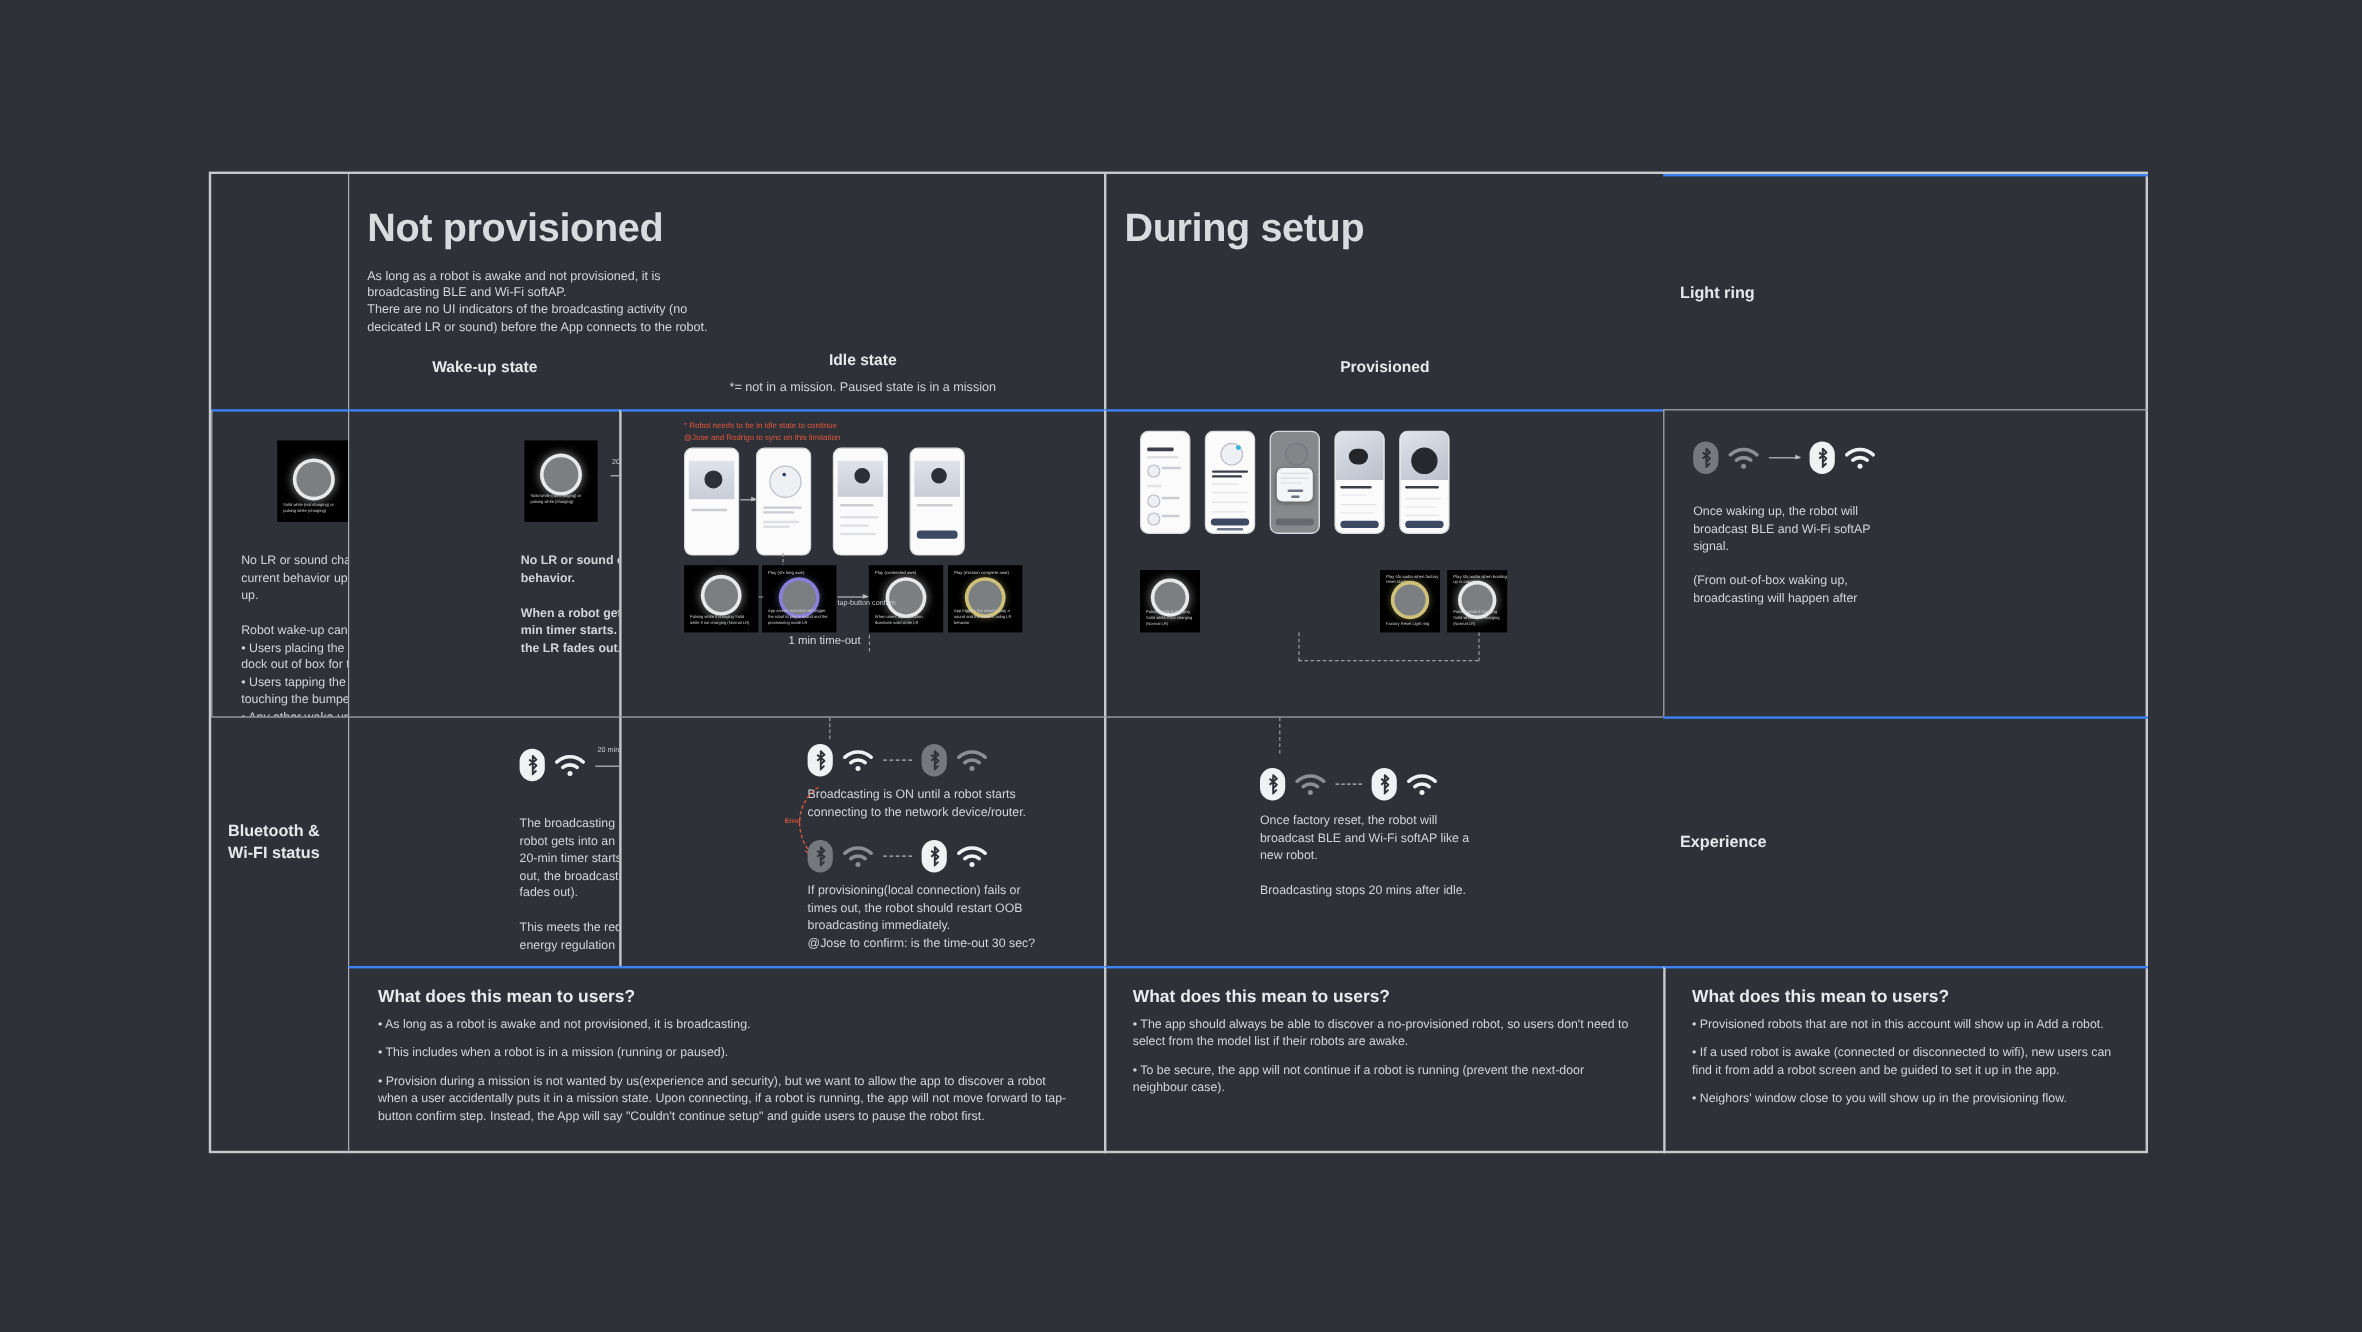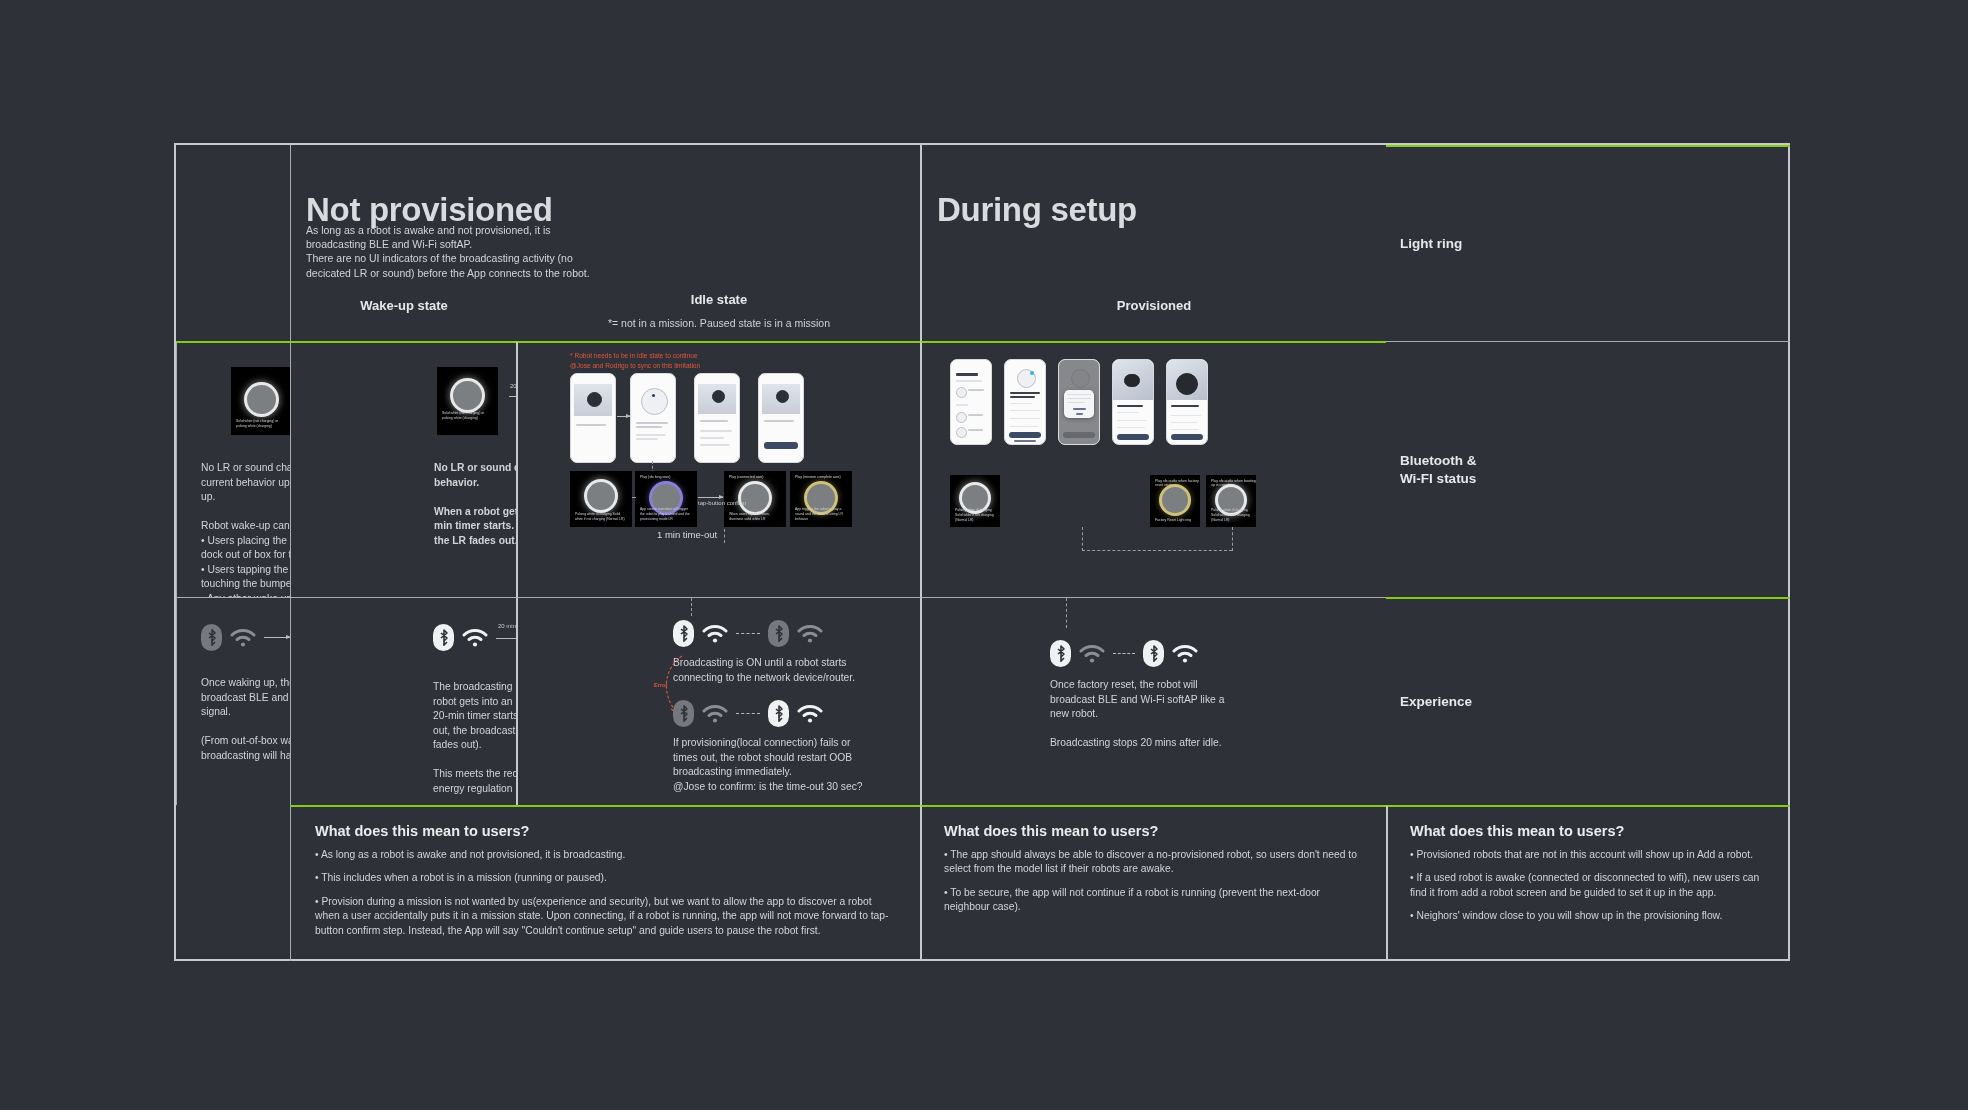--- a/index.html
+++ b/index.html
@@ -17,28 +17,27 @@
     border: 2px solid #c7c9cc;
     box-sizing: border-box;
     display: grid;
     grid-template-columns: 114px 226px 404px 466px 404px;
     grid-template-rows: 196px 256px 208px 156px;
   }
   .cell { position: relative; box-sizing: border-box; overflow: hidden; }
   .bl { border-left: 1px solid #a9acb1; }
   .bt { border-top: 1px solid #a9acb1; }
   .blthick { border-left: 2px solid #c7c9cc; }
-  .btthick { border-top: 2px solid #84cc16; }
+  .btthick { border-top: 2px solid #3b82f6; }
 
   
   .grp-title {
     color: #d9dbde; font-size: 33px; font-weight: bold;
     letter-spacing: -0.3px; position: absolute; left: 15px; top: 26px;
     white-space: nowrap;
-    margin-top: 20px;
   }
   .grp-desc {
     position: absolute; left: 15px; top: 78px; width: 290px;
     color: #d2d4d7; font-size: 10.5px; line-height: 14.2px;
   }
   .sub-center {
     position: absolute; left: 0; right: 0; bottom: 28px;
     text-align: center; color: #e6e8ea; font-size: 13px; font-weight: bold;
   }
   .sub-note {
@@ -333,58 +332,58 @@
       <div class="lr-cap" style="bottom:4px;">Pulsing white if charging
 Solid white if not charging
 (Normal LR)</div>
     </div>
 
     <div class="dash-h" style="left:160px; top:207px; width:150px;"></div>
     <div class="dash-v" style="left:160px; top:184px; height:24px;"></div>
     <div class="dash-v" style="left:310px; top:184px; height:24px;"></div>
   </div>
 
+  <div class="cell bl bt">
+    <div style="position:absolute; left:24px; top:26px; display:flex; align-items:center; gap:8px;">
+      <span class="bt-badge bt-off">
+        <svg width="12" height="17" viewBox="0 0 12 17">
+            <path d="M3 4 L9 9 L6 12 L6 1 L9 4 L3 9" fill="none" stroke="#2e3238" stroke-width="1.6" stroke-linejoin="round"></path>
+            <path d="M6 12 L6 16 L9 13" fill="none" stroke="#2e3238" stroke-width="1.6"></path>
+          </svg>
+      </span>
+      <span class="wifi">
+        <svg width="26" height="20" viewBox="0 0 26 20">
+            <path d="M2 7 A16 16 0 0 1 24 7" fill="none" stroke="#8b8e92" stroke-width="3" stroke-linecap="round"></path>
+            <path d="M7 11.5 A9.5 9.5 0 0 1 19 11.5" fill="none" stroke="#8b8e92" stroke-width="3" stroke-linecap="round"></path>
+            <circle cx="13" cy="16.5" r="2.1" fill="#8b8e92"></circle>
+          </svg>
+      </span>
+      <span class="arrow-line" style="position:relative; display:inline-block; width:26px; top:0;"></span>
+      <span class="bt-badge bt-on">
+        <svg width="12" height="17" viewBox="0 0 12 17">
+            <path d="M3 4 L9 9 L6 12 L6 1 L9 4 L3 9" fill="none" stroke="#2e3238" stroke-width="1.6" stroke-linejoin="round"></path>
+            <path d="M6 12 L6 16 L9 13" fill="none" stroke="#2e3238" stroke-width="1.6"></path>
+          </svg>
+      </span>
+      <span class="wifi">
+        <svg width="26" height="20" viewBox="0 0 26 20">
+            <path d="M2 7 A16 16 0 0 1 24 7" fill="none" stroke="#f0f1f2" stroke-width="3" stroke-linecap="round"></path>
+            <path d="M7 11.5 A9.5 9.5 0 0 1 19 11.5" fill="none" stroke="#f0f1f2" stroke-width="3" stroke-linecap="round"></path>
+            <circle cx="13" cy="16.5" r="2.1" fill="#f0f1f2"></circle>
+          </svg>
+      </span>
+    </div>
+    <div class="body-text" style="position:absolute; left:24px; top:78px; width:172px; white-space:pre-line;">Once waking up, the robot will broadcast BLE and Wi-Fi softAP signal.
+
+(From out-of-box waking up, broadcasting will happen after</div>
+  </div>
+
   <div class="cell bt">
     <div class="rowlabel" style="white-space:pre-line;">Bluetooth &amp;
 Wi-FI status</div>
-  </div>
-
-  <div class="cell bl bt">
-    <div style="position:absolute; left:24px; top:26px; display:flex; align-items:center; gap:8px;">
-      <span class="bt-badge bt-off">
-        <svg width="12" height="17" viewBox="0 0 12 17">
-            <path d="M3 4 L9 9 L6 12 L6 1 L9 4 L3 9" fill="none" stroke="#2e3238" stroke-width="1.6" stroke-linejoin="round"></path>
-            <path d="M6 12 L6 16 L9 13" fill="none" stroke="#2e3238" stroke-width="1.6"></path>
-          </svg>
-      </span>
-      <span class="wifi">
-        <svg width="26" height="20" viewBox="0 0 26 20">
-            <path d="M2 7 A16 16 0 0 1 24 7" fill="none" stroke="#8b8e92" stroke-width="3" stroke-linecap="round"></path>
-            <path d="M7 11.5 A9.5 9.5 0 0 1 19 11.5" fill="none" stroke="#8b8e92" stroke-width="3" stroke-linecap="round"></path>
-            <circle cx="13" cy="16.5" r="2.1" fill="#8b8e92"></circle>
-          </svg>
-      </span>
-      <span class="arrow-line" style="position:relative; display:inline-block; width:26px; top:0;"></span>
-      <span class="bt-badge bt-on">
-        <svg width="12" height="17" viewBox="0 0 12 17">
-            <path d="M3 4 L9 9 L6 12 L6 1 L9 4 L3 9" fill="none" stroke="#2e3238" stroke-width="1.6" stroke-linejoin="round"></path>
-            <path d="M6 12 L6 16 L9 13" fill="none" stroke="#2e3238" stroke-width="1.6"></path>
-          </svg>
-      </span>
-      <span class="wifi">
-        <svg width="26" height="20" viewBox="0 0 26 20">
-            <path d="M2 7 A16 16 0 0 1 24 7" fill="none" stroke="#f0f1f2" stroke-width="3" stroke-linecap="round"></path>
-            <path d="M7 11.5 A9.5 9.5 0 0 1 19 11.5" fill="none" stroke="#f0f1f2" stroke-width="3" stroke-linecap="round"></path>
-            <circle cx="13" cy="16.5" r="2.1" fill="#f0f1f2"></circle>
-          </svg>
-      </span>
-    </div>
-    <div class="body-text" style="position:absolute; left:24px; top:78px; width:172px; white-space:pre-line;">Once waking up, the robot will broadcast BLE and Wi-Fi softAP signal.
-
-(From out-of-box waking up, broadcasting will happen after</div>
   </div>
 
   <div class="cell bl bt">
     <div style="position:absolute; left:142px; top:26px; display:flex; align-items:center; gap:8px;">
       <span class="bt-badge bt-on">
         <svg width="12" height="17" viewBox="0 0 12 17">
             <path d="M3 4 L9 9 L6 12 L6 1 L9 4 L3 9" fill="none" stroke="#2e3238" stroke-width="1.6" stroke-linejoin="round"></path>
             <path d="M6 12 L6 16 L9 13" fill="none" stroke="#2e3238" stroke-width="1.6"></path>
           </svg>
       </span>

